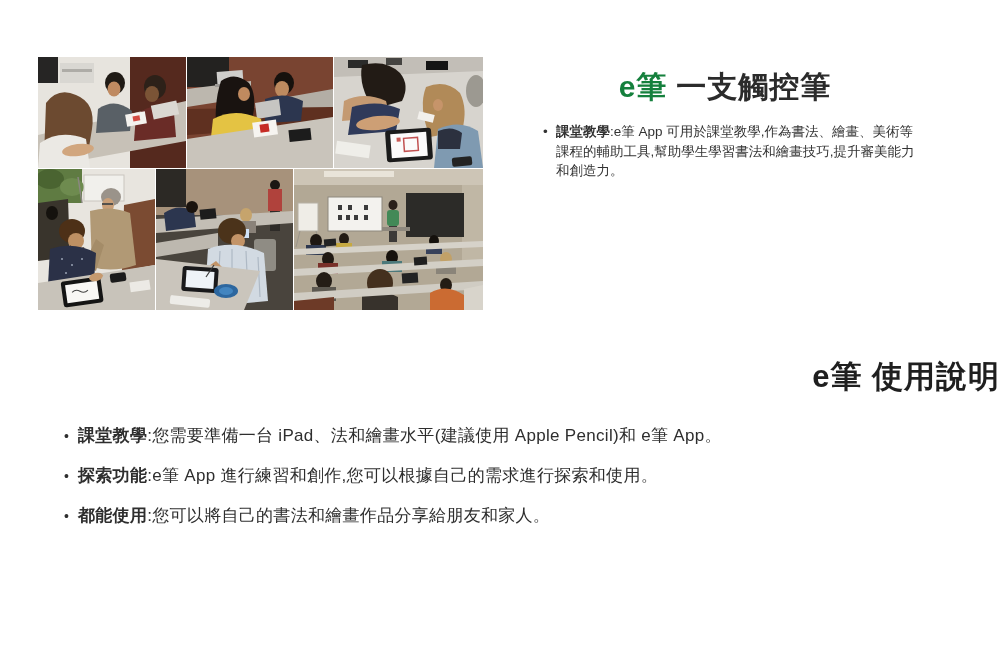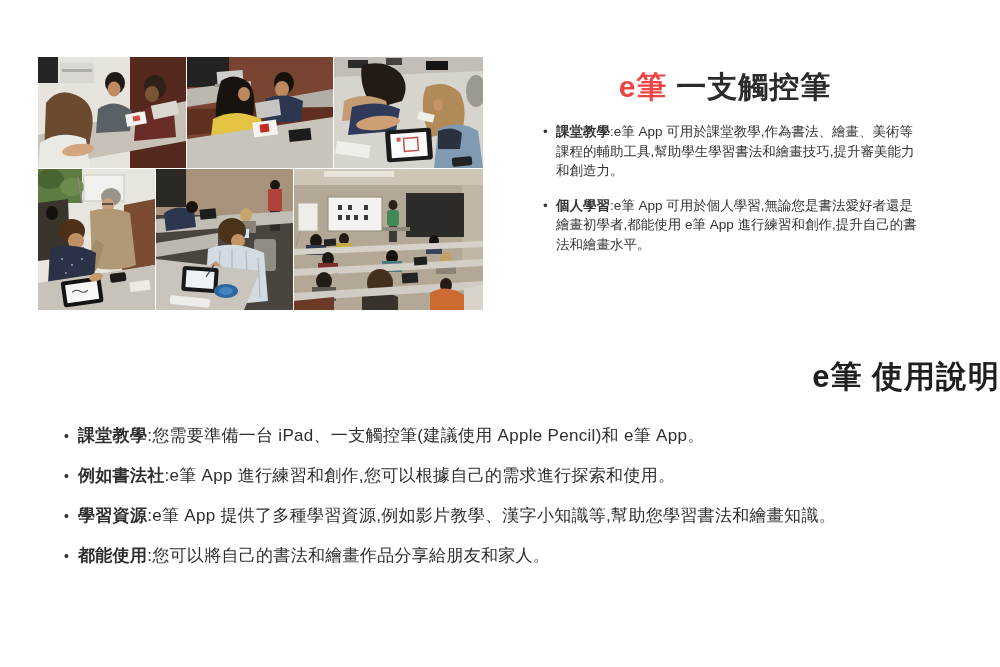--- a/index.html
+++ b/index.html
@@ -14,21 +14,21 @@
   .p1{left:0;top:0;width:148px;height:111px}
   .p2{left:149px;top:0;width:146px;height:111px}
   .p3{left:296px;top:0;width:149px;height:111px}
   .p4{left:0;top:112px;width:117px;height:141px}
   .p5{left:118px;top:112px;width:137px;height:141px}
   .p6{left:256px;top:112px;width:189px;height:141px}
   
   .scenarios{position:absolute;left:543px;top:70px;width:412px;}
   .scenarios h2{margin:0;font-size:30px;line-height:34px;font-weight:bold;color:#2b2b2b;
     text-align:center;padding-right:48px;letter-spacing:1px;}
-  .scenarios h2 .accent{color:#ef4444;margin-right:9px;}
+  .scenarios h2 .accent{color:#15803d;margin-right:9px;}
   .scenarios ul{list-style:none;margin:18px 0 0;padding:0 0 0 13px;}
   .scenarios li{position:relative;font-size:13.5px;line-height:19.5px;color:#333;margin-bottom:15px;}
   .scenarios li::before{content:"\2022";position:absolute;left:-13px;top:0;color:#333;}
   .lbl{font-weight:bold;}
   .scenarios .txt{white-space:pre-line;}
   
   .instructions-title{position:absolute;left:0;top:358px;width:1000px;margin:0;text-align:right;
     font-size:31px;line-height:38px;font-weight:bold;color:#1f1f1f;letter-spacing:1px;}
   .instructions{position:absolute;left:64px;top:426px;list-style:none;margin:0;padding:0 0 0 14px;}
   .instructions li{position:relative;font-size:17px;line-height:19px;color:#2e2e2e;
@@ -230,26 +230,22 @@
     </svg>
   </div>
 </div>
 
 <section class="scenarios">
   <h2><span class="accent">e筆</span><span>一支觸控筆</span></h2>
   <ul>
     <li><span class="lbl">課堂教學</span><span class="txt">:e筆 App 可用於課堂教學,作為書法、繪畫、美術等
 課程的輔助工具,幫助學生學習書法和繪畫技巧,提升審美能力
 和創造力。</span></li>
-    <li><span class="lbl">個人學習</span><span class="txt">:e筆 App 可用於個人學習,無論您是書法愛好者還是
-繪畫初學者,都能使用 e筆 App 進行練習和創作,提升自己的書
-法和繪畫水平。</span></li>
   </ul>
 </section>
 
 <h2 class="instructions-title">e筆 使用說明</h2>
 
 <ul class="instructions">
-  <li><span class="lbl">課堂教學</span><span>:您需要準備一台 iPad、一支觸控筆(建議使用 Apple Pencil)和 e筆 App。</span></li>
-  <li><span class="lbl">例如書法社</span><span>:e筆 App 進行練習和創作,您可以根據自己的需求進行探索和使用。</span></li>
-  <li><span class="lbl">學習資源</span><span>:e筆 App 提供了多種學習資源,例如影片教學、漢字小知識等,幫助您學習書法和繪畫知識。</span></li>
+  <li><span class="lbl">課堂教學</span><span>:您需要準備一台 iPad、法和繪畫水平(建議使用 Apple Pencil)和 e筆 App。</span></li>
+  <li><span class="lbl">探索功能</span><span>:e筆 App 進行練習和創作,您可以根據自己的需求進行探索和使用。</span></li>
   <li><span class="lbl">都能使用</span><span>:您可以將自己的書法和繪畫作品分享給朋友和家人。</span></li>
 </ul>
 
 </body></html>

